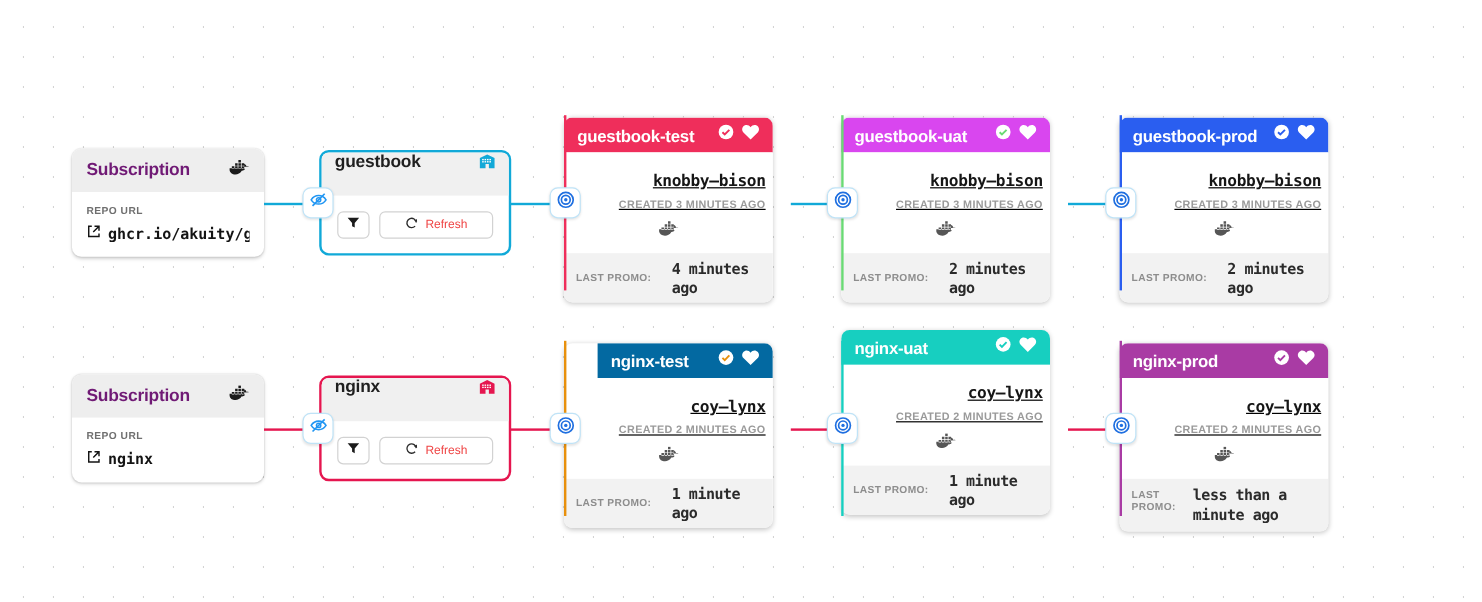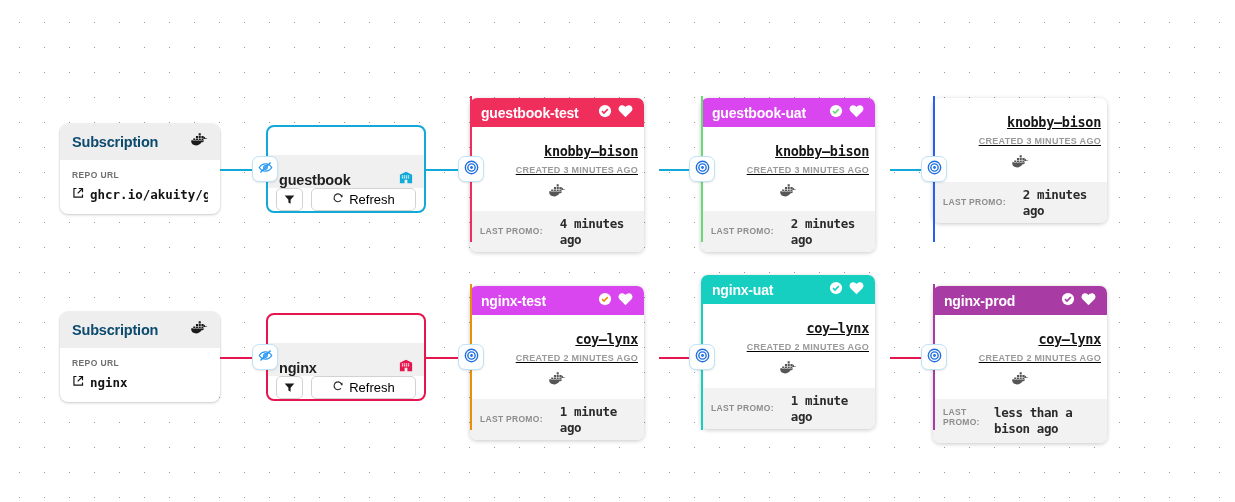--- a/index.html
+++ b/index.html
@@ -44,21 +44,21 @@
     background: #eeeeee;
     display: flex;
     align-items: center;
     justify-content: space-between;
     padding: 0 12px;
     box-sizing: border-box;
   }
   .sub-title {
     font-size: 14.5px;
     font-weight: bold;
-    color: #0c4a6e;
+    color: #701a75;
     letter-spacing: -.2px;
   }
   .sub-body {
     flex: 1;
     padding: 10px 12px 0 12px;
     box-sizing: border-box;
   }
   .sub-label {
     font-size: 8.5px;
     font-weight: bold;
@@ -86,25 +86,24 @@
     border: 2px solid #000;
     overflow: hidden;
     display: flex;
     flex-direction: column;
     background: #fff;
   }
   .wh-head {
     height: 36px;
     background: #f0f0f0;
     display: flex;
-    align-items: flex-end;
+    align-items: flex-start;
     justify-content: space-between;
     padding: 0 11px;
     box-sizing: border-box;
-    margin-top: 28px;
   }
   .wh-title {
     font-size: 14.5px;
     font-weight: bold;
     color: #1f1f1f;
     letter-spacing: -.2px;
   }
   .wh-body {
     flex: 1;
     display: flex;
@@ -120,22 +119,22 @@
     display: inline-flex;
     align-items: center;
     justify-content: center;
     box-sizing: border-box;
     cursor: pointer;
   }
   .btn-filter { width: 27px; }
   .btn-refresh {
     padding: 0 20px;
     gap: 5px;
-    font-size: 13px;
-    color: #000000;
+    font-size: 10px;
+    color: #ef4444;
   }
 
   
   .stage {
     width: 174px;
     border-radius: 7px;
     overflow: hidden;
     box-shadow: 0 1px 4px rgba(0,0,0,.22);
     display: flex;
     flex-direction: column;
@@ -405,20 +404,36 @@
         </svg>
       </div>
     </div>
     <div class="stage-foot">
       <span class="promo-label">LAST PROMO:</span>
       <span class="promo-value">2 minutes ago</span>
     </div>
   </div>
 
   <div class="node stage" style="left:933px; top:98px;">
+    <div class="stage-head" style="background:#2a5ef0;">
+      <span class="stage-name">guestbook-prod</span>
+      <span class="stage-icons">
+        <span>
+          <svg width="14" height="14" viewBox="0 0 16 16">
+              <circle cx="8" cy="8" r="7" fill="#fff"></circle>
+              <path fill="none" stroke="#2a5ef0" stroke-width="1.8" d="M4.6 8.2l2.2 2.2 4.4-4.5"></path>
+            </svg>
+        </span>
+        <span>
+          <svg width="15" height="14" viewBox="0 0 16 15">
+              <path fill="#fff" d="M8 14.2 1.6 7.9C-.3 6 .3 2.6 3 1.5c1.8-.7 3.9.1 5 1.7C9.1 1.6 11.2.8 13 1.5c2.7 1.1 3.3 4.5 1.4 6.4L8 14.2z"></path>
+            </svg>
+        </span>
+      </span>
+    </div>
     <div class="stage-body">
       <div class="freight-name">knobby–bison</div>
       <div class="freight-created">CREATED 3 MINUTES AGO</div>
       <div class="freight-docker">
         <svg width="17" height="14" viewBox="0 0 24 20">
           <path fill="#565656" d="M3 8h3v3H3V8zm3.9 0h3v3h-3V8zm3.9 0h3v3h-3V8zm3.9 0h3v3h-3V8zM6.9 4.2h3v3h-3v-3zm3.9 0h3v3h-3v-3zm3.9 0h3v3h-3v-3zm-3.9-3.8h3v3h-3v-3zM23.3 8.4c-.6-.4-1.9-.6-2.9-.4-.1-1-.7-1.8-1.7-2.6l-.6-.4-.4.6c-.5.8-.7 1.9-.6 2.8.0.4.2.9.5 1.3-.4.2-1.1.5-2.1.5H.3l-.1.4c-.2 1.3 0 2.8.7 4 .8 1.3 2 2.2 3.6 2.7 3.5 1 7.9.2 10.3-4 1.4.1 2.9-.3 3.6-1.7l.2-.4-.4-.2c-.5-.3-1.3-.4-2-.3.6-.5 1-1.1 1.2-1.7l.1-.4z"></path>
         </svg>
       </div>
     </div>
     <div class="stage-foot">
@@ -521,21 +536,21 @@
     <span>
       <svg width="15" height="15" viewBox="0 0 16 16">
         <path fill="none" stroke="#2196f3" stroke-width="1.4" d="M1.4 8S3.8 4.2 8 4.2 14.6 8 14.6 8 12.2 11.8 8 11.8 1.4 8 1.4 8z"></path>
         <circle cx="8" cy="8" r="1.9" fill="none" stroke="#2196f3" stroke-width="1.4"></circle>
         <path stroke="#2196f3" stroke-width="1.5" d="M2.6 13.4 13.4 2.6"></path>
       </svg>
     </span>
   </div>
 
   <div class="node stage" style="left:470px; top:286px;">
-    <div class="stage-head" style="background:#d946ef;">
+    <div class="stage-head" style="background:#0369a1;margin-left:28px;">
       <span class="stage-name">nginx-test</span>
       <span class="stage-icons">
         <span>
           <svg width="14" height="14" viewBox="0 0 16 16">
               <circle cx="8" cy="8" r="7" fill="#fff"></circle>
               <path fill="none" stroke="#e8900c" stroke-width="1.8" d="M4.6 8.2l2.2 2.2 4.4-4.5"></path>
             </svg>
         </span>
         <span>
           <svg width="15" height="14" viewBox="0 0 16 15">
@@ -612,21 +627,21 @@
       <div class="freight-name">coy–lynx</div>
       <div class="freight-created">CREATED 2 MINUTES AGO</div>
       <div class="freight-docker">
         <svg width="17" height="14" viewBox="0 0 24 20">
           <path fill="#565656" d="M3 8h3v3H3V8zm3.9 0h3v3h-3V8zm3.9 0h3v3h-3V8zm3.9 0h3v3h-3V8zM6.9 4.2h3v3h-3v-3zm3.9 0h3v3h-3v-3zm3.9 0h3v3h-3v-3zm-3.9-3.8h3v3h-3v-3zM23.3 8.4c-.6-.4-1.9-.6-2.9-.4-.1-1-.7-1.8-1.7-2.6l-.6-.4-.4.6c-.5.8-.7 1.9-.6 2.8.0.4.2.9.5 1.3-.4.2-1.1.5-2.1.5H.3l-.1.4c-.2 1.3 0 2.8.7 4 .8 1.3 2 2.2 3.6 2.7 3.5 1 7.9.2 10.3-4 1.4.1 2.9-.3 3.6-1.7l.2-.4-.4-.2c-.5-.3-1.3-.4-2-.3.6-.5 1-1.1 1.2-1.7l.1-.4z"></path>
         </svg>
       </div>
     </div>
     <div class="stage-foot wrapped">
       <span class="promo-label">LAST PROMO:</span>
-      <span class="promo-value">less than a bison ago</span>
+      <span class="promo-value">less than a minute ago</span>
     </div>
   </div>
 
   <div class="badge" style="left:458px; top:344px;">
     <span>
       <svg width="15" height="15" viewBox="0 0 16 16">
         <circle cx="8" cy="8" r="6.6" fill="none" stroke="#1f6fe0" stroke-width="1.5"></circle>
         <circle cx="8" cy="8" r="3.9" fill="none" stroke="#1f6fe0" stroke-width="1.5"></circle>
         <circle cx="8" cy="8" r="1.5" fill="#1f6fe0"></circle>
       </svg>

